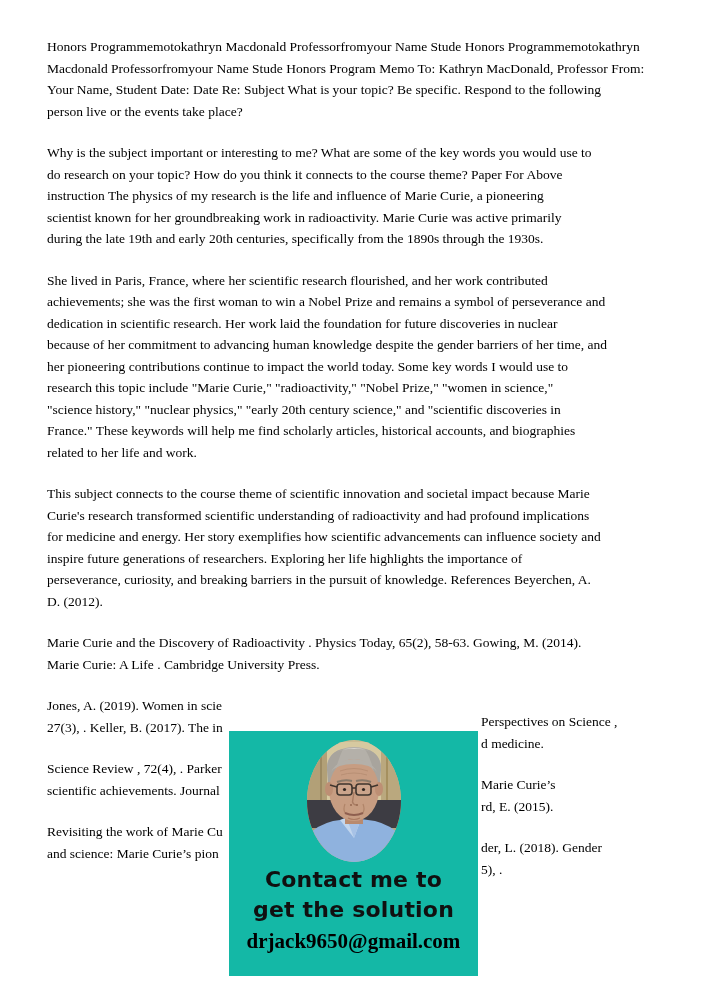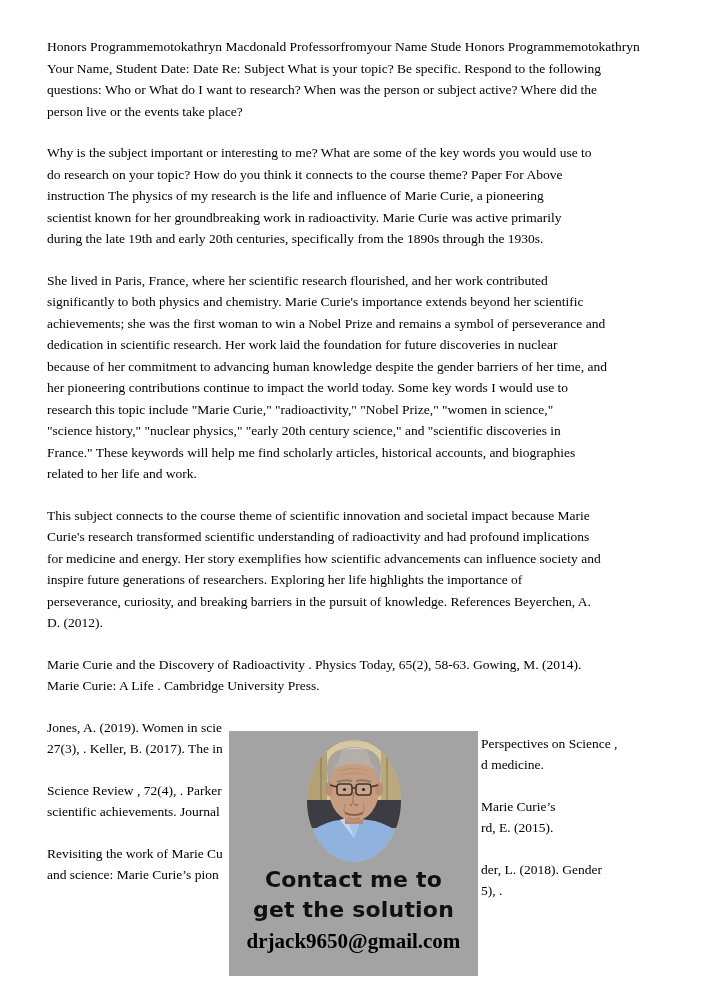--- a/index.html
+++ b/index.html
@@ -15,21 +15,21 @@
     position: absolute; left: 47px; top: 36px; width: 614px;
     font: 13.5px/21.5px "Liberation Serif", serif;
     color: #000000;
   }
   .para { margin: 0 0 20px 0; }
   .line { position: relative; white-space: nowrap; height: 21.5px; }
   .line .rfrag { position: absolute; left: 434px; top: 16px; }
 
   .promo {
     position: absolute; left: 229px; top: 731px; width: 249px; height: 245px;
-    background: #a3a3a3;
+    background: #14b8a6;
     text-align: center;
     overflow: hidden;
   }
   .photo-wrap { width: 94px; height: 122px; margin: 9px auto 0 auto; }
   .promo-heading {
     font: 700 22px/30px "DejaVu Sans", sans-serif;
     color: #101010; letter-spacing: 0.2px; margin-top: 3px;
   }
   .promo-email {
     font: 700 21px/26px "Liberation Serif", serif;
@@ -37,34 +37,33 @@
   }
 </style>
 </head>
 <body>
 
 <div class="page">
 
   <div class="doc" id="doc-root">
       <div class="para">
         <div class="line"><span>Honors Programmemotokathryn Macdonald Professorfromyour Name Stude Honors Programmemotokathryn</span></div>
+        <div class="line"><span>Macdonald Professorfromyour Name Stude Honors Program Memo To: Kathryn MacDonald, Professor From:</span></div>
         <div class="line"><span>Your Name, Student Date: Date Re: Subject What is your topic? Be specific. Respond to the following</span></div>
-        <div class="line"><span>questions: Who or What do I want to research? When was the person or subject active? Where did the</span></div>
         <div class="line"><span>person live or the events take place?</span></div>
       </div>
       <div class="para">
         <div class="line"><span>Why is the subject important or interesting to me? What are some of the key words you would use to</span></div>
         <div class="line"><span>do research on your topic? How do you think it connects to the course theme? Paper For Above</span></div>
         <div class="line"><span>instruction The physics of my research is the life and influence of Marie Curie, a pioneering</span></div>
         <div class="line"><span>scientist known for her groundbreaking work in radioactivity. Marie Curie was active primarily</span></div>
         <div class="line"><span>during the late 19th and early 20th centuries, specifically from the 1890s through the 1930s.</span></div>
       </div>
       <div class="para">
         <div class="line"><span>She lived in Paris, France, where her scientific research flourished, and her work contributed</span></div>
-        <div class="line"><span>significantly to both physics and chemistry. Marie Curie's importance extends beyond her scientific</span></div>
         <div class="line"><span>achievements; she was the first woman to win a Nobel Prize and remains a symbol of perseverance and</span></div>
         <div class="line"><span>dedication in scientific research. Her work laid the foundation for future discoveries in nuclear</span></div>
         <div class="line"><span>because of her commitment to advancing human knowledge despite the gender barriers of her time, and</span></div>
         <div class="line"><span>her pioneering contributions continue to impact the world today. Some key words I would use to</span></div>
         <div class="line"><span>research this topic include "Marie Curie," "radioactivity," "Nobel Prize," "women in science,"</span></div>
         <div class="line"><span>"science history," "nuclear physics," "early 20th century science," and "scientific discoveries in</span></div>
         <div class="line"><span>France." These keywords will help me find scholarly articles, historical accounts, and biographies</span></div>
         <div class="line"><span>related to her life and work.</span></div>
       </div>
       <div class="para">

